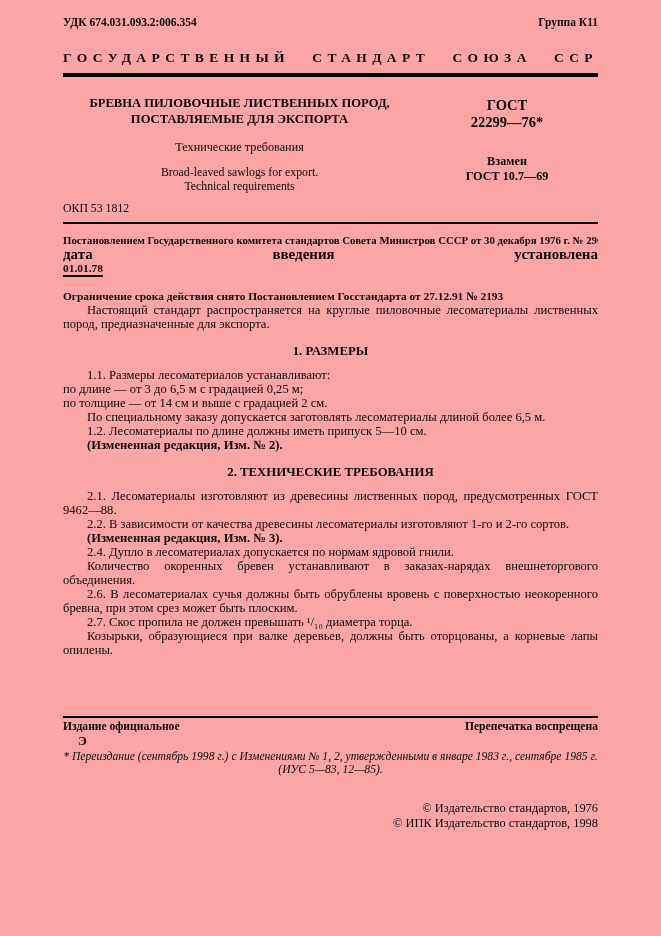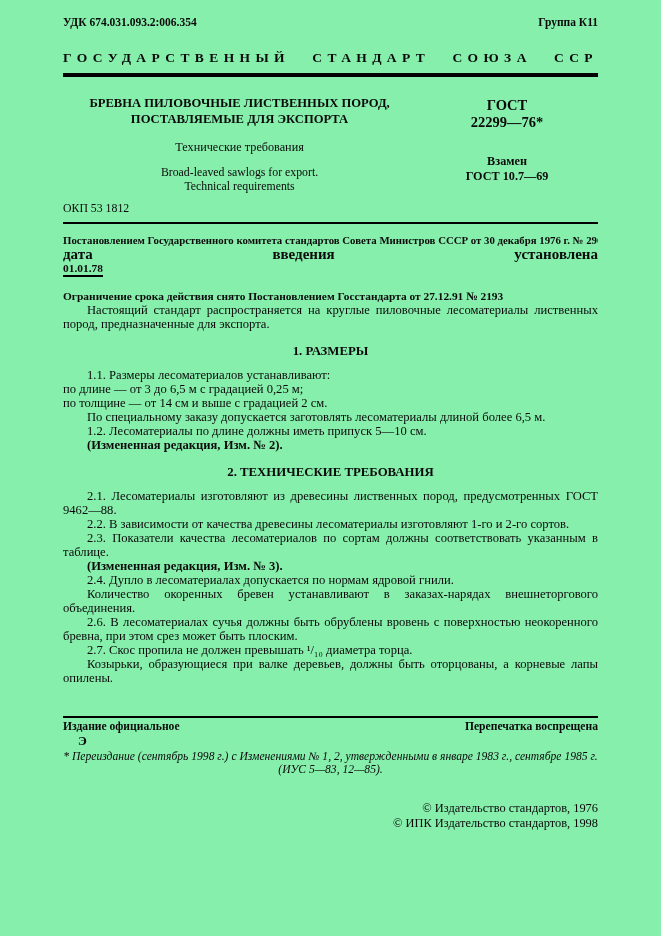--- a/index.html
+++ b/index.html
@@ -1,19 +1,19 @@
 <!DOCTYPE html>
 <html><head>
 <meta charset="utf-8">
 <style>
   html,body { margin:0; padding:0; background:#ffffff; }
   .page {
     position:relative;
     width:661px; height:936px;
-    background:#86efac;
+    background:#fca5a5;
     color:#0a0a0a;
     font-family:"Liberation Serif", serif;
     box-sizing:border-box;
     padding:16px 63px 0 63px;
     overflow:hidden;
   }
   .topline {
     display:flex; justify-content:space-between;
     font-weight:bold; font-size:11.5px; line-height:13px;
   }
@@ -124,21 +124,20 @@
     <p class="indent">1.1. Размеры лесоматериалов устанавливают:</p>
     <p>по длине — от 3 до 6,5 м с градацией 0,25 м;</p>
     <p>по толщине — от 14 см и выше с градацией 2 см.</p>
     <p class="indent">По специальному заказу допускается заготовлять лесоматериалы длиной более 6,5 м.</p>
     <p class="indent">1.2. Лесоматериалы по длине должны иметь припуск 5—10 см.</p>
     <p class="indent bold">(Измененная редакция, Изм. № 2).</p>
 
     <div class="sec-heading">2. ТЕХНИЧЕСКИЕ ТРЕБОВАНИЯ</div>
     <p class="indent">2.1. Лесоматериалы изготовляют из древесины лиственных пород, предусмотренных ГОСТ 9462—88.</p>
     <p class="indent">2.2. В зависимости от качества древесины лесоматериалы изготовляют 1-го и 2-го сортов.</p>
-    <p class="indent">2.3. Показатели качества лесоматериалов по сортам должны соответствовать указанным в таблице.</p>
     <p class="indent bold">(Измененная редакция, Изм. № 3).</p>
     <p class="indent">2.4. Дупло в лесоматериалах допускается по нормам ядровой гнили.</p>
     <p class="indent">Количество окоренных бревен устанавливают в заказах-нарядах внешнеторгового объединения.</p>
     <p class="indent">2.6. В лесоматериалах сучья должны быть обрублены вровень с поверхностью неокоренного бревна, при этом срез может быть плоским.</p>
     <p class="indent">2.7. Скос пропила не должен превышать ¹/₁₀ диаметра торца.</p>
     <p class="indent">Козырьки, образующиеся при валке деревьев, должны быть оторцованы, а корневые лапы опилены.</p>
   </div>
 
   <div class="footer">
     <div class="rule-thin"></div>

